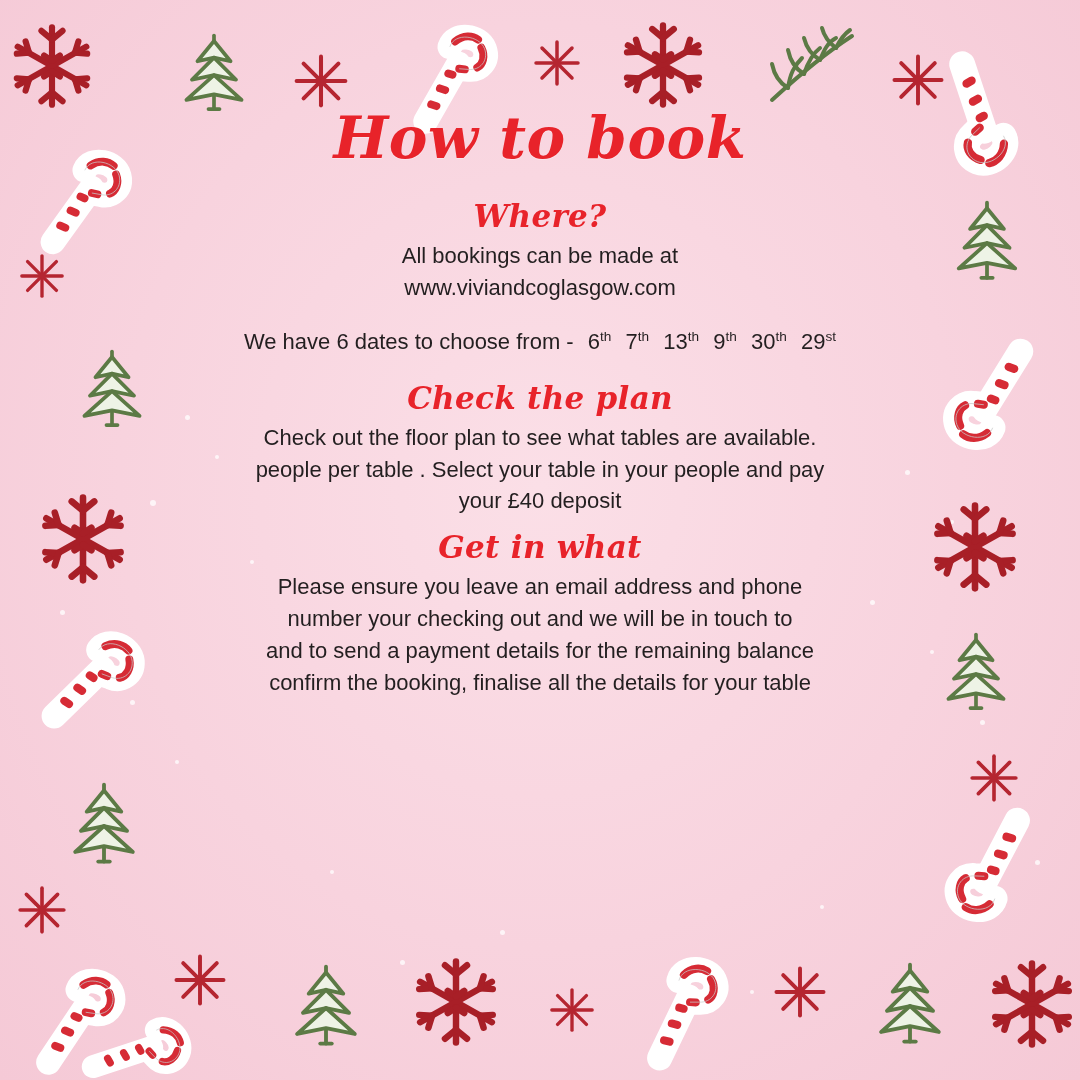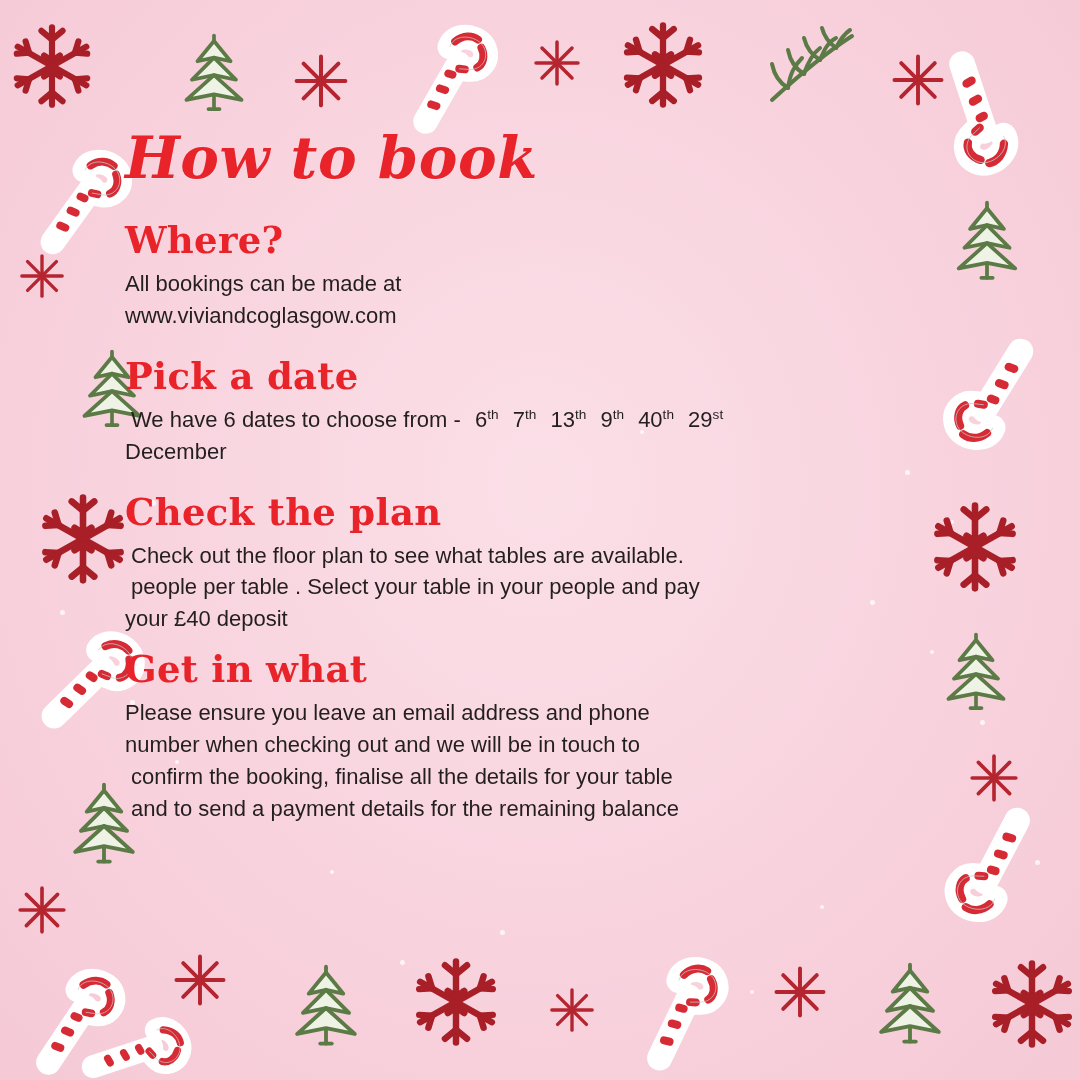--- a/index.html
+++ b/index.html
@@ -40,41 +40,42 @@
     position: absolute;
     pointer-events: none;
     line-height: 0;
   }
 
   
   .content {
     position: absolute;
     left: 0;
     right: 0;
-    top: 124px;
-    text-align: left;
+    top: 104px;
+    text-align: center;
     z-index: 5;
     padding: 0 125px;
     box-sizing: border-box;
   }
   .title {
     font-family: "DejaVu Serif", serif;
     font-style: italic;
     font-weight: bold;
     color: #e8232a;
     font-size: 58px;
     letter-spacing: .5px;
     margin: 0 0 26px 0;
     text-shadow: 0 1px 0 rgba(255,255,255,.35);
   }
   .sec-head {
     font-family: "DejaVu Serif", serif;
+    font-style: italic;
     font-weight: bold;
     color: #e8232a;
-    font-size: 37px;
+    font-size: 31px;
     margin: 0 0 6px 0;
     letter-spacing: .3px;
   }
   .body-text {
     color: #231f20;
     font-size: 22px;
     line-height: 1.45;
     margin: 0;
     font-family: "Liberation Sans", sans-serif;
   }
@@ -365,41 +366,39 @@
 
     <h1 class="title">How to book</h1>
 
     <div class="block">
       <h2 class="sec-head">Where?</h2>
       <p class="body-text">All bookings can be made at</p>
       <p class="body-text">www.viviandcoglasgow.com</p>
     </div>
 
     <div class="block">
-      <h2 class="sec-head">Pick a date</h2>
       <p class="body-text wide">
         <span>We have 6 dates to choose from  - </span><span class="nowrap"><span>6</span><sup>th</sup></span>
         <span class="nowrap"><span>7</span><sup>th</sup></span>
         <span class="nowrap"><span>13</span><sup>th</sup></span>
         <span class="nowrap"><span>9</span><sup>th</sup></span>
-        <span class="nowrap"><span>40</span><sup>th</sup></span>
+        <span class="nowrap"><span>30</span><sup>th</sup></span>
         <span class="nowrap"><span>29</span><sup>st</sup></span>
       </p>
-      <p class="body-text">December</p>
     </div>
 
     <div class="block tight">
       <h2 class="sec-head">Check the plan</h2>
       <p class="body-text wide">Check out the floor plan to see what tables are available.</p>
       <p class="body-text wide">people per table . Select your table in your people and pay</p>
       <p class="body-text">your £40 deposit</p>
     </div>
 
     <div class="block">
       <h2 class="sec-head">Get in what</h2>
       <p class="body-text">Please ensure you leave an email address and phone</p>
-      <p class="body-text">number when checking out and we will be in touch to</p>
+      <p class="body-text">number your checking out and we will be in touch to</p>
+      <p class="body-text wide">and to send a payment details for the remaining balance</p>
       <p class="body-text wide">confirm the booking, finalise all the details for your table</p>
-      <p class="body-text wide">and to send a payment details for the remaining balance</p>
     </div>
 
   </div>
 </div>
 
 </body></html>

